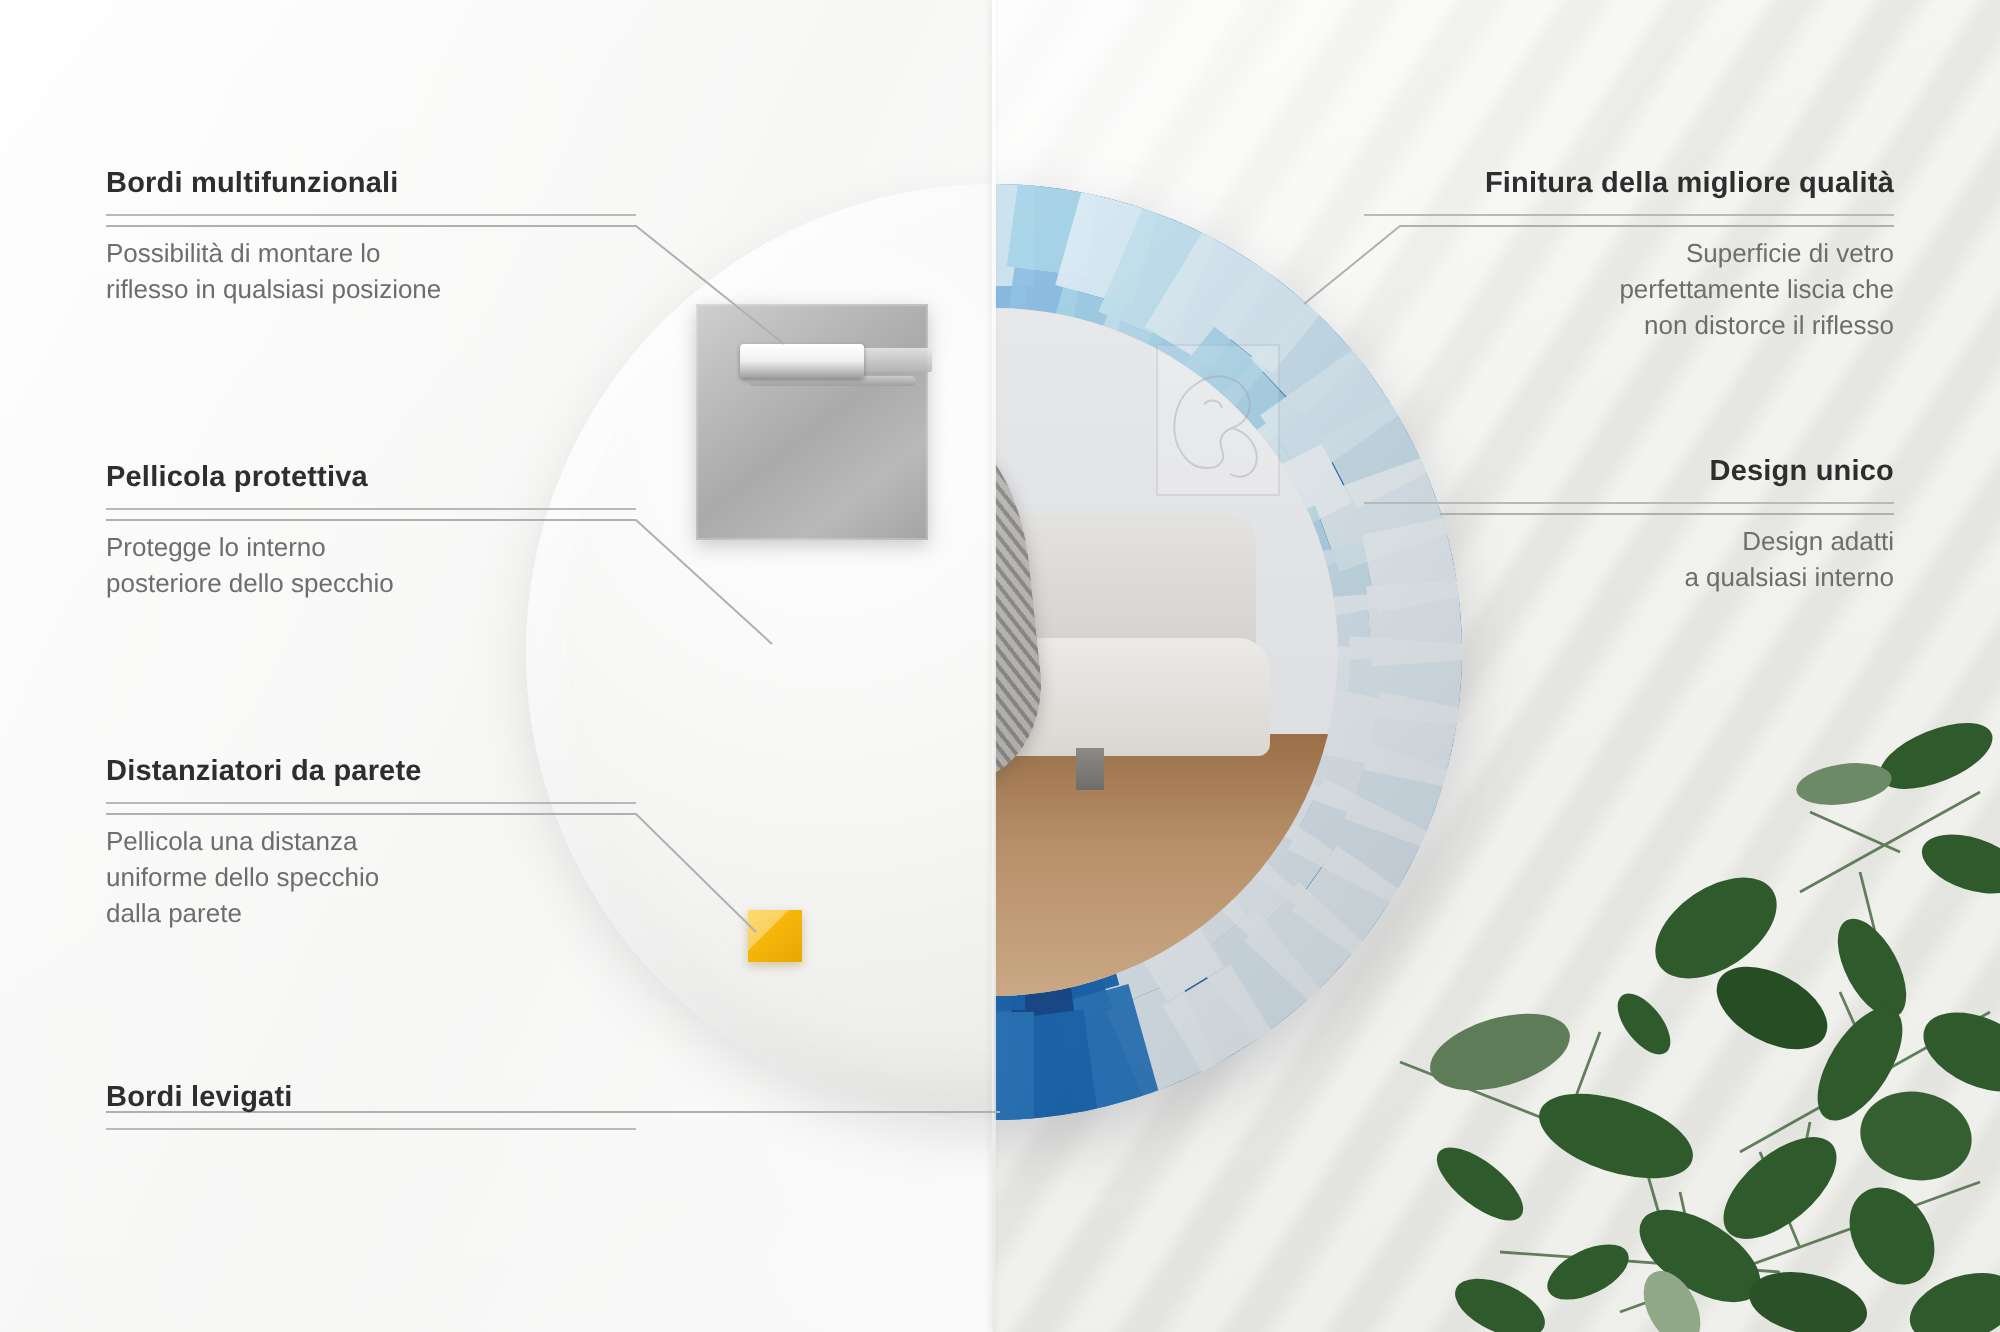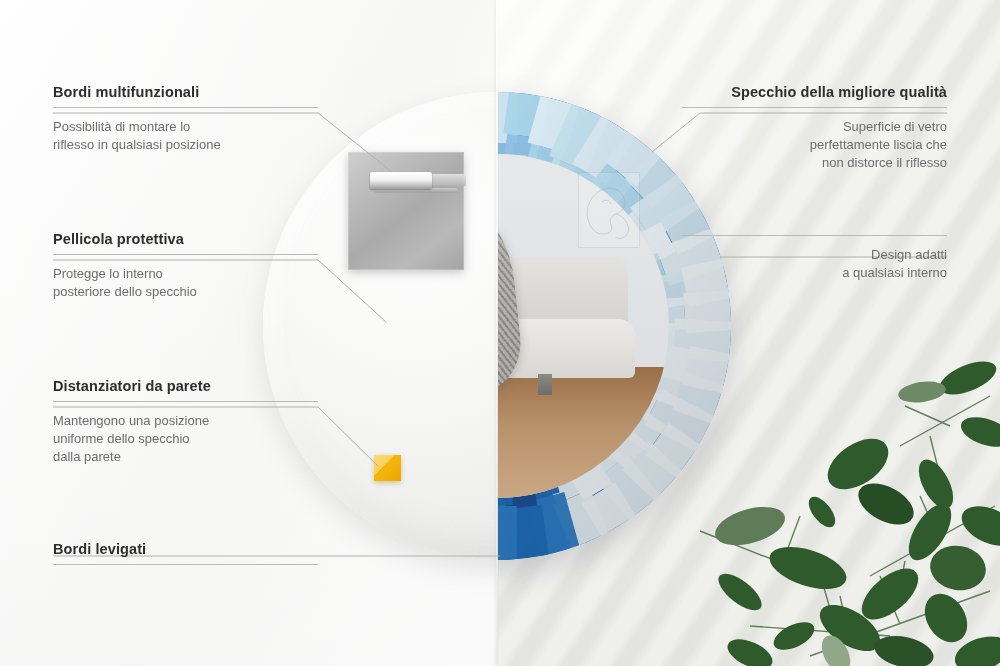--- a/index.html
+++ b/index.html
@@ -335,37 +335,38 @@
   <div class="callout left-col" style="top:231px">
     <div class="c-title">Pellicola protettiva</div>
     <div class="c-rule"></div>
     <div class="c-desc">Protegge lo interno
 posteriore dello specchio</div>
   </div>
 
   <div class="callout left-col" style="top:378px">
     <div class="c-title">Distanziatori da parete</div>
     <div class="c-rule"></div>
-    <div class="c-desc">Mantengono una posizione
+    <div class="c-desc">Pellicola una distanza
 uniforme dello specchio
 dalla parete</div>
   </div>
 
   <div class="callout left-col" style="top:541px">
     <div class="c-title">Bordi levigati</div>
     <div class="c-rule"></div>
   </div>
 
   <div class="callout right-col" style="left:682px; top:84px">
-    <div class="c-title">Specchio della migliore qualità</div>
+    <div class="c-title">Finitura della migliore qualità</div>
     <div class="c-rule"></div>
     <div class="c-desc">Superficie di vetro
 perfettamente liscia che
 non distorce il riflesso</div>
   </div>
 
   <div class="callout right-col" style="left:682px; top:228px">
+    <div class="c-title">Design unico</div>
     <div class="c-rule"></div>
     <div class="c-desc">Design adatti
 a qualsiasi interno</div>
   </div>
 
 </div>
 
 </body></html>

